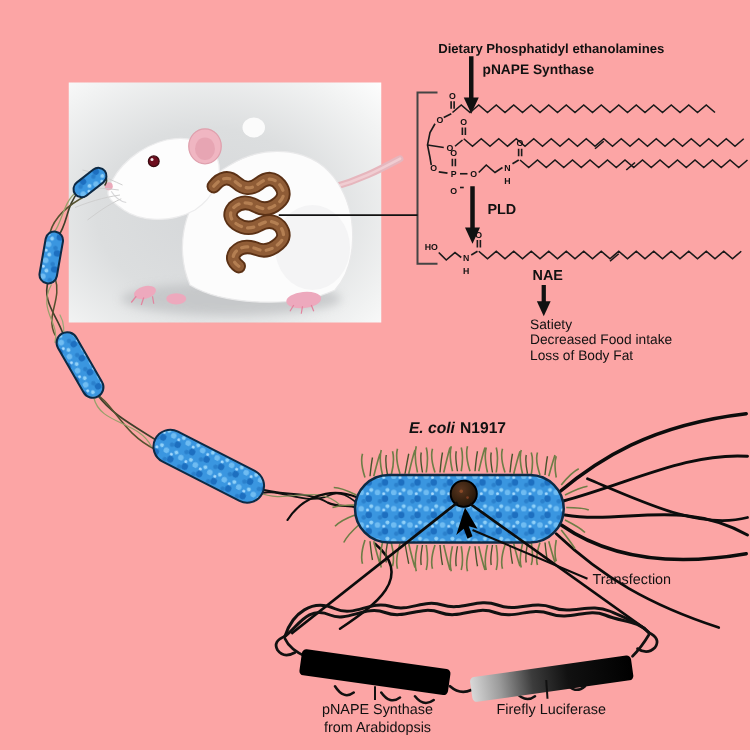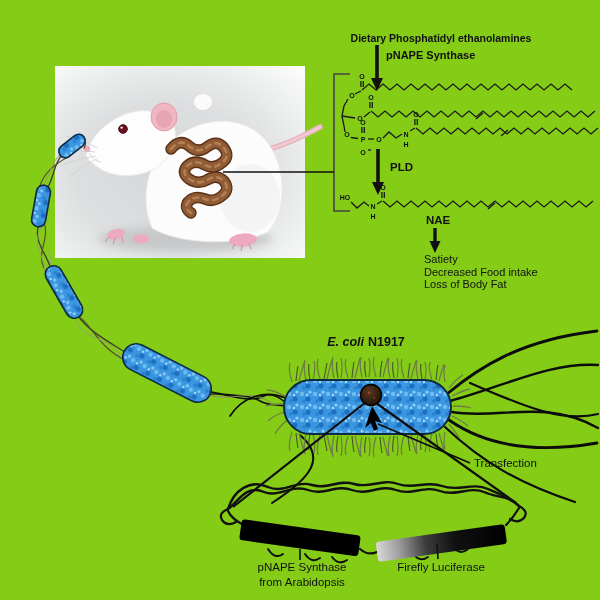--- a/index.html
+++ b/index.html
@@ -1,16 +1,16 @@
 <!DOCTYPE html>
 <html><head>
 <meta charset="utf-8">
 <style>
   html,body{margin:0;padding:0;background:#fff;}
-  .stage{position:relative;width:600px;height:600px;background:#84cc16;overflow:hidden;
+  .stage{position:relative;width:600px;height:600px;background:#fca5a5;overflow:hidden;
          font-family:"Liberation Sans",sans-serif;}
   svg text{font-family:"Liberation Sans",sans-serif;fill:#111;}
   .lbl-bold{font-weight:bold;}
 </style>
 </head>
 <body>
 
 <div class="stage">
 <svg width="600" height="600" viewBox="0 0 600 600">
   <defs>

